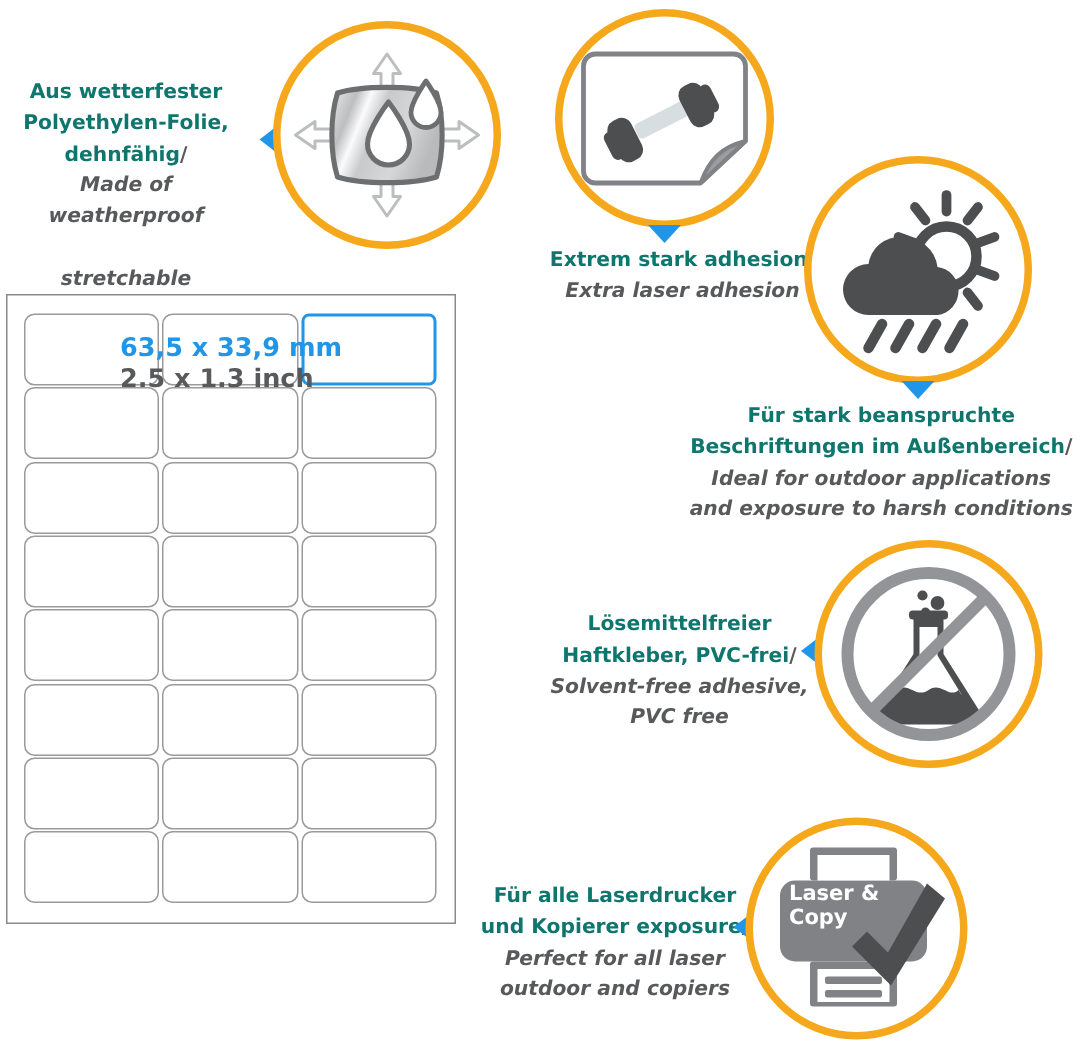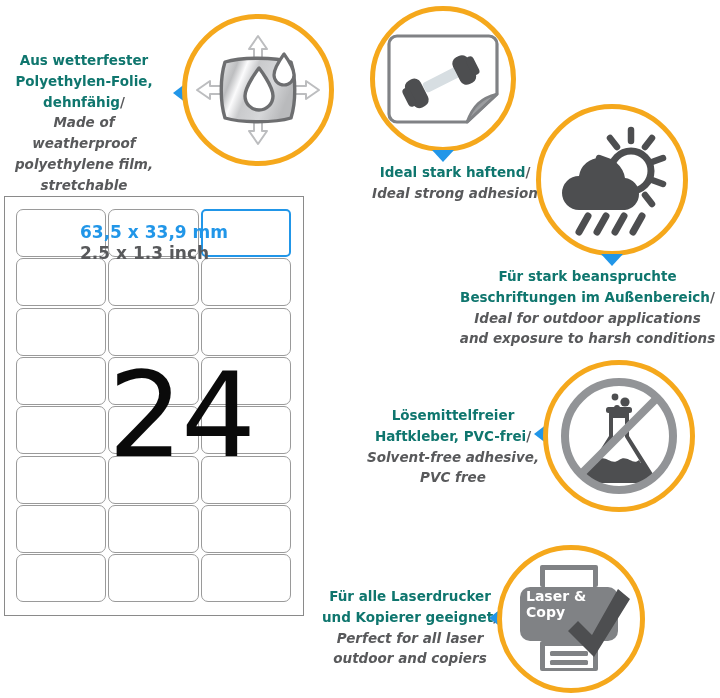--- a/index.html
+++ b/index.html
@@ -68,21 +68,21 @@
 </head>
 <body>
 
 <div class="stage">
 
   <div class="cap" style="left:0px;top:50px;width:168px;">
     <span class="de">Aus wetterfester</span><br>
     <span class="de">Polyethylen-Folie,</span><br>
     <span class="de">dehnfähig</span><span class="sl">/</span><br>
     <span class="en">Made of weatherproof</span><br>
-    <span class="en">polyethylene film,</span><br>
+    <br>
     <span class="en">stretchable</span>
   </div>
   <div class="tri tri-left" style="left:173px;top:83px;"></div>
 
   <div class="ring" style="left:182px;top:14px;width:152px;height:152px;">
     <div class="ring-inner">
       <svg width="126" height="116" viewBox="0 0 126 116" aria-hidden="true">
         <defs>
           <linearGradient id="filmGrad" x1="0" y1="0" x2="1" y2="0.35">
             <stop offset="0%" stop-color="#E9EAEB"></stop>
@@ -142,22 +142,22 @@
 
         <g transform="rotate(-27 81 36)">
           <rect x="70" y="22" width="17" height="30" rx="7" fill="#4D4E50"></rect>
           <rect x="84" y="27" width="8" height="20" rx="4" fill="#4D4E50"></rect>
         </g>
       </svg>
     </div>
   </div>
   <div class="tri tri-down" style="left:432px;top:150px;"></div>
   <div class="cap" style="left:325px;top:162px;width:260px;">
-    <span class="de">Ideal stark haftend</span><span class="sl">/</span><br>
-    <span class="en">Ideal strong adhesion</span>
+    <span class="de">Extrem stark adhesion</span><span class="sl">/</span><br>
+    <span class="en">Extra laser adhesion</span>
   </div>
 
   <div class="ring" style="left:536px;top:104px;width:152px;height:152px;">
     <div class="ring-inner">
       <svg width="114" height="108" viewBox="0 0 114 108" aria-hidden="true">
         <g fill="#4D4E50">
 
           <g stroke="#4D4E50" stroke-width="6.5" stroke-linecap="round">
             <line x1="76" y1="4" x2="76" y2="15"></line>
             <line x1="97" y1="12" x2="90" y2="21"></line>
@@ -222,21 +222,21 @@
         </g>
 
         <circle cx="62" cy="62" r="54" fill="none" stroke="#929497" stroke-width="8"></circle>
         <line x1="24" y1="100" x2="100" y2="24" stroke="#929497" stroke-width="8" stroke-linecap="butt"></line>
       </svg>
     </div>
   </div>
 
   <div class="cap" style="left:320px;top:586px;width:180px;">
     <span class="de">Für alle Laserdrucker</span><br>
-    <span class="de">und Kopierer geeignet</span><span class="sl">/</span><br>
+    <span class="de">und Kopierer exposure</span><span class="sl">/</span><br>
     <span class="en">Perfect for all laser</span><br>
     <span class="en">outdoor and copiers</span>
   </div>
   <div class="tri tri-left" style="left:489px;top:608px;"></div>
 
   <div class="ring" style="left:497px;top:545px;width:148px;height:148px;">
     <div class="ring-inner">
       <svg width="118" height="116" viewBox="0 0 118 116" aria-hidden="true">
         <g fill="#808285">
 
@@ -287,15 +287,14 @@
         <div class="lbl" style="left: 103.4px; top: 357.363px; width: 90.4px; height: 47.8375px;"></div>
         <div class="lbl" style="left: 195.8px; top: 357.363px; width: 90.4px; height: 47.8375px;"></div>
       </div>
   </div>
 
   <div class="dimtxt" style="left:80px;top:222px;width:108px;">
     <span class="mm">63,5 x 33,9 mm</span><br>
     <span class="in">2.5 x 1.3 inch</span>
   </div>
 
-  <div class="bignum" style="left:108px;top:356px;">24</div>
 
 </div>
 
 </body></html>

